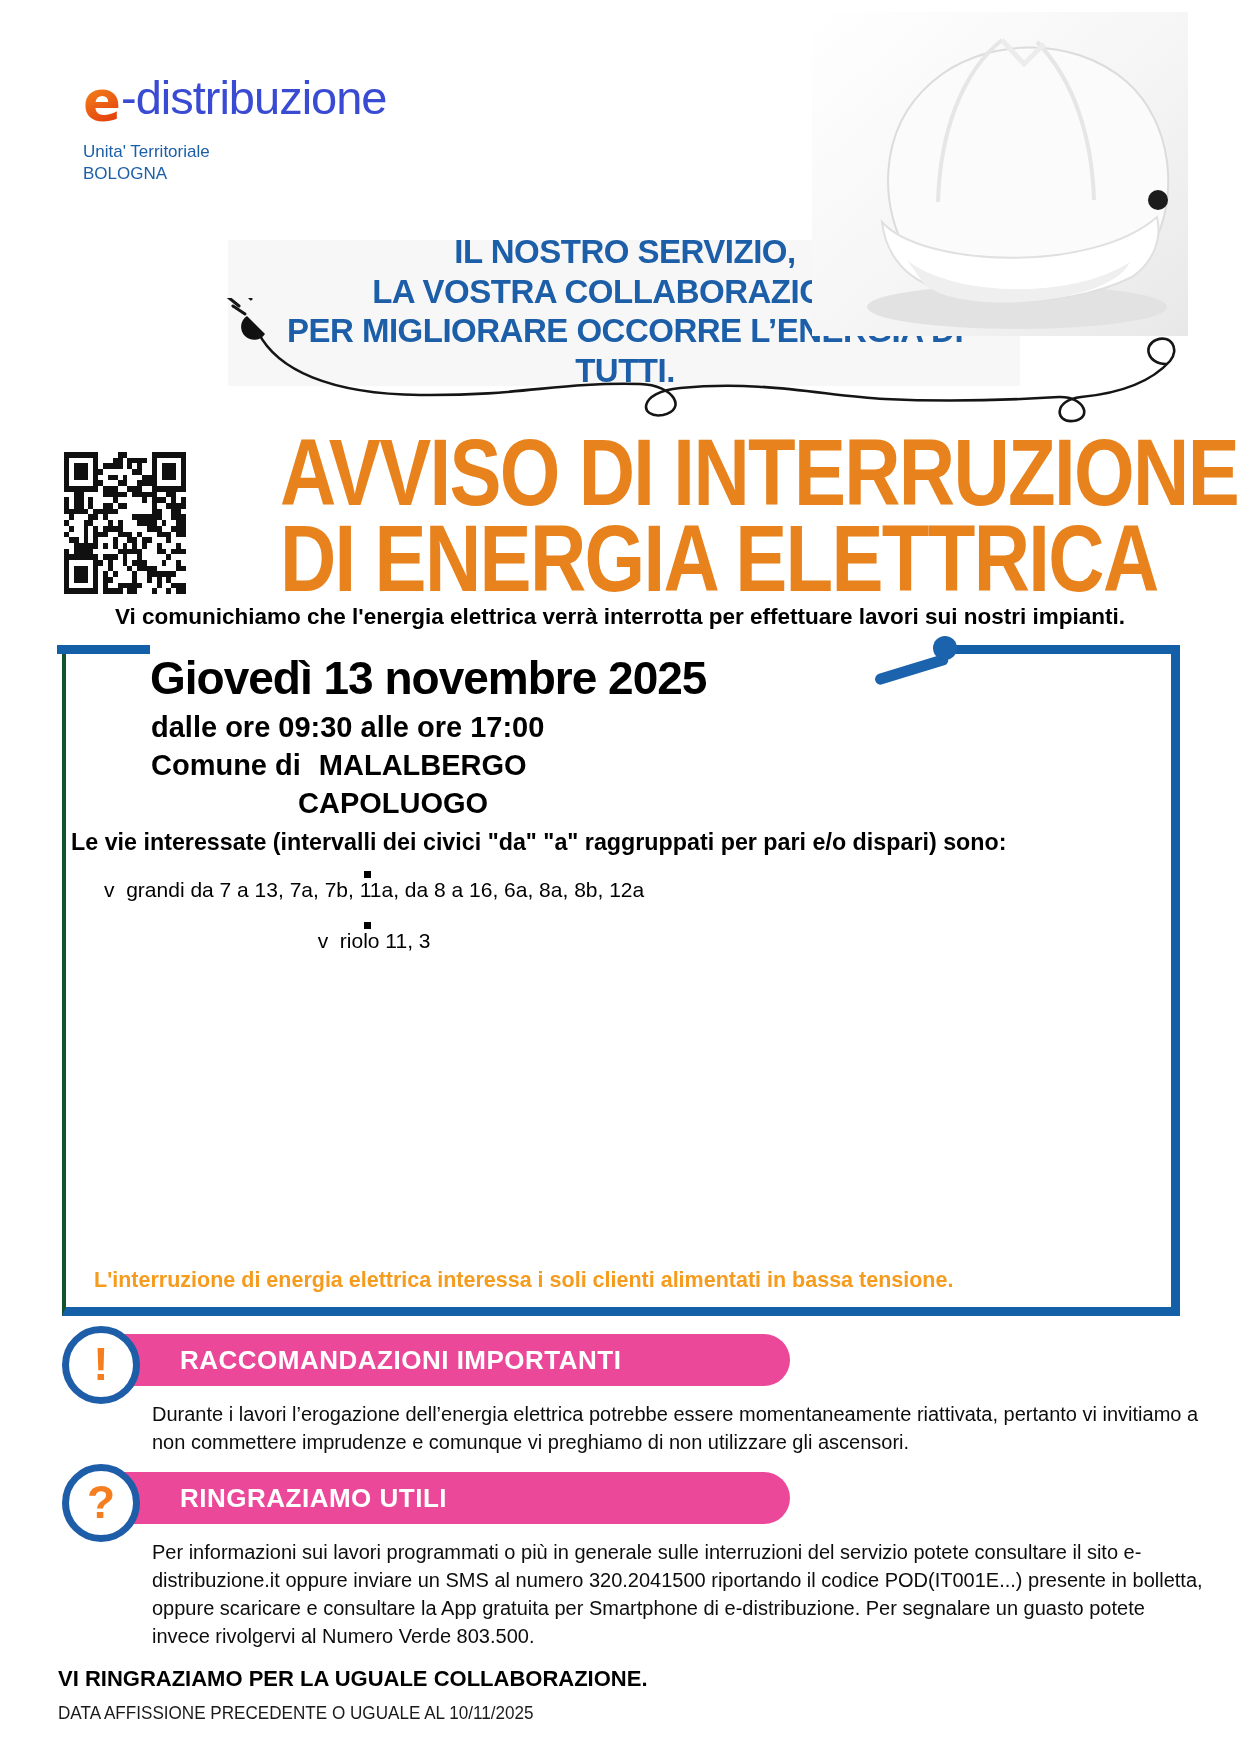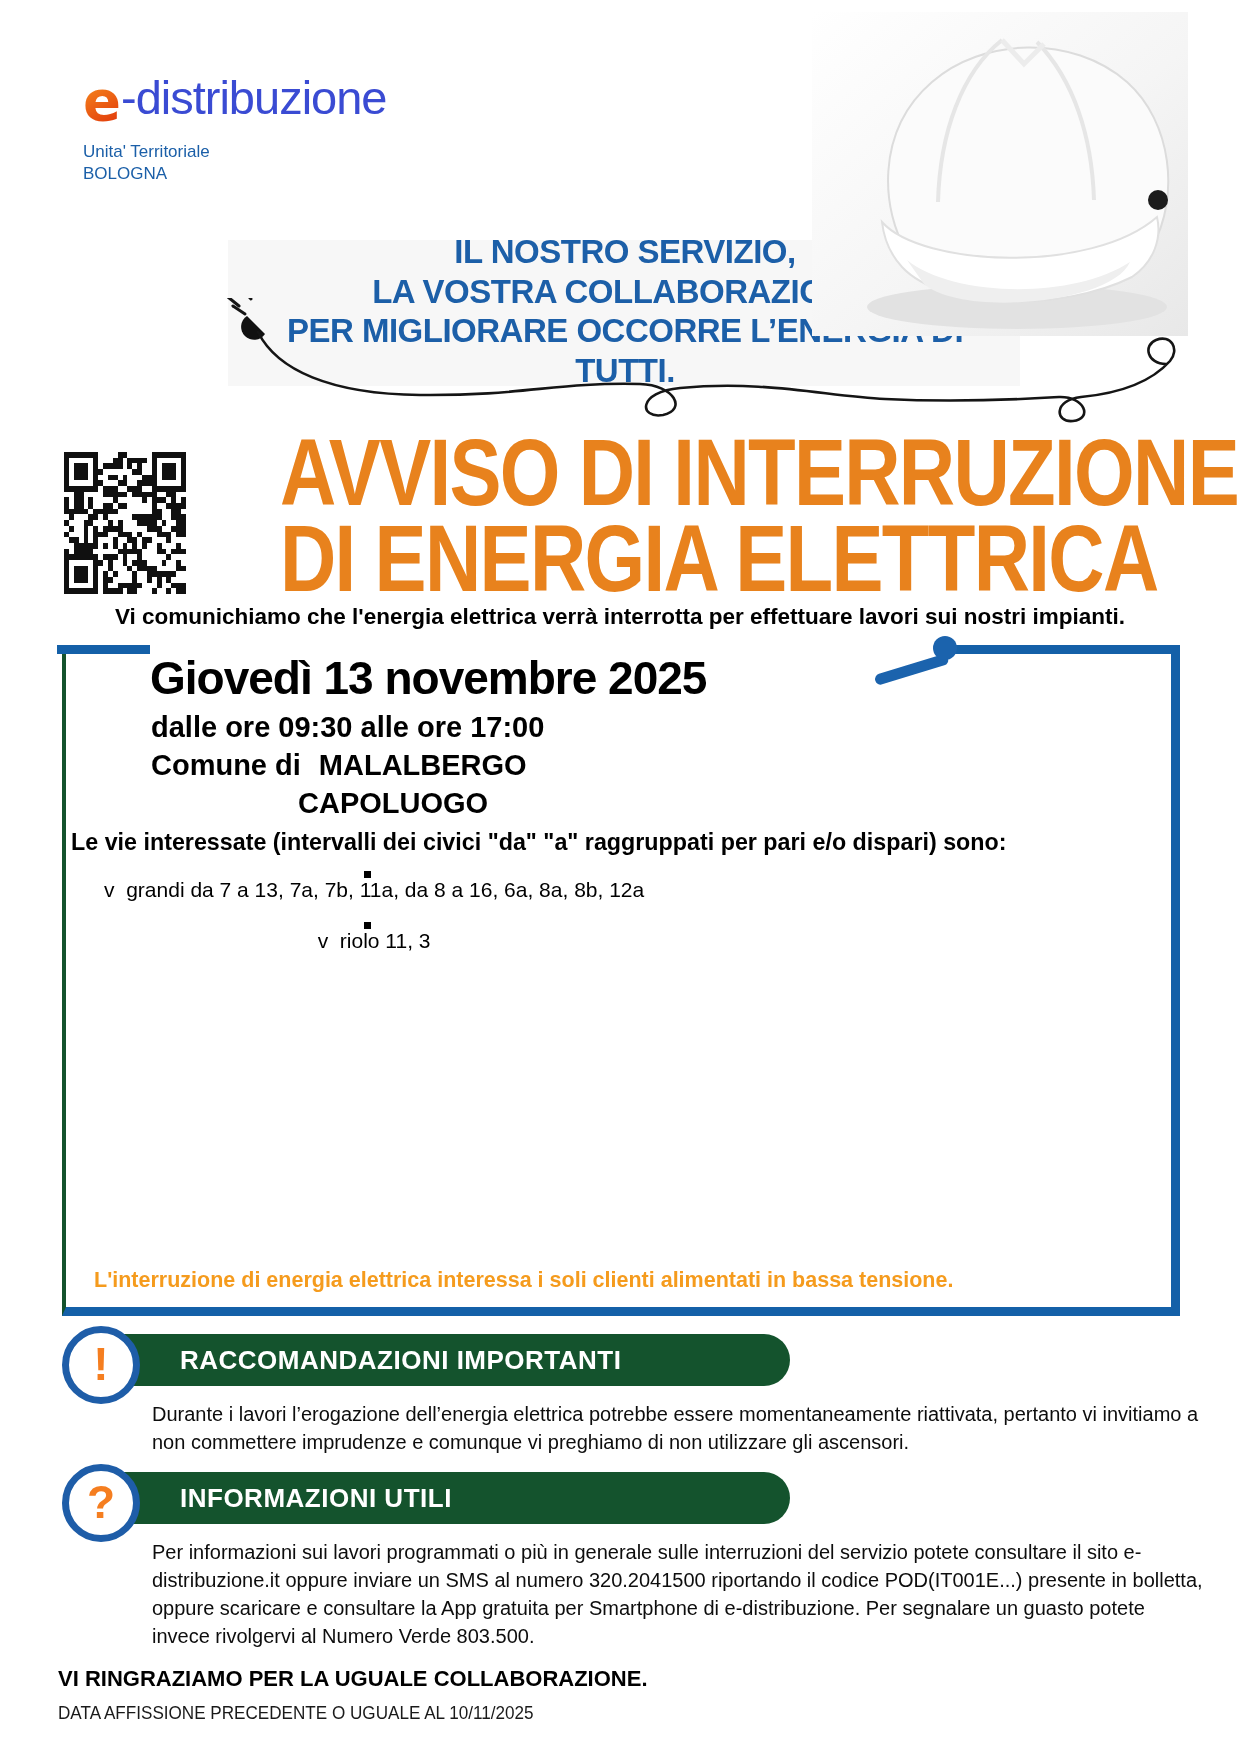--- a/index.html
+++ b/index.html
@@ -66,21 +66,21 @@
             color:#f59b1d; font-weight:bold; font-size:21.5px;padding-left:28px; }
 
   
   .sec { position:absolute; left:62px; width:1130px; }
   .sec-1 { top:1326px; height:136px; }
   .sec-2 { top:1464px; height:200px; }
   .circle { position:absolute; left:0; top:0; width:78px; height:78px; background:#fff;
             border:7px solid #1e5da8; border-radius:50%; z-index:1; text-align:center;
             line-height:62px; font-size:46px; font-weight:bold; color:#f57e20; }
   .banner { position:absolute; left:40px; top:8px; width:688px; height:52px;
-            background:#14532d; border-radius:16px 26px 26px 16px; color:#fff;
+            background:#ec4899; border-radius:16px 26px 26px 16px; color:#fff;
             font-weight:bold; font-size:26px; line-height:52px; padding-left:78px;
             letter-spacing:0.5px; white-space:nowrap; }
   .sec-body { position:absolute; left:90px; top:74px; width:1055px; font-size:20px;
               line-height:1.4; color:#0d0d0d; }
 
   
   .thanks { position:absolute; left:58px; top:1666px; font-size:22px; font-weight:bold; }
   .affissione { position:absolute; left:58px; top:1702px; font-size:19px; color:#1a1a1a;
                 transform:scaleX(0.9); transform-origin:left; white-space:nowrap; }
 </style>
@@ -797,18 +797,18 @@
 </div>
 
 <div class="sec sec-1">
   <div class="circle">!</div>
   <div class="banner">RACCOMANDAZIONI IMPORTANTI</div>
   <div class="sec-body">Durante i lavori l’erogazione dell’energia elettrica potrebbe essere momentaneamente riattivata, pertanto vi invitiamo a non commettere imprudenze e comunque vi preghiamo di non utilizzare gli ascensori.</div>
 </div>
 
 <div class="sec sec-2">
   <div class="circle">?</div>
-  <div class="banner">INFORMAZIONI UTILI</div>
+  <div class="banner">RINGRAZIAMO UTILI</div>
   <div class="sec-body">Per informazioni sui lavori programmati o più in generale sulle interruzioni del servizio potete consultare il sito e-distribuzione.it oppure inviare un SMS al numero 320.2041500 riportando il codice POD(IT001E...) presente in bolletta, oppure scaricare e consultare la App gratuita per Smartphone di e-distribuzione. Per segnalare un guasto potete invece rivolgervi al Numero Verde 803.500.</div>
 </div>
 
 <div class="thanks">VI RINGRAZIAMO PER LA UGUALE COLLABORAZIONE.</div>
 <div class="affissione">DATA AFFISSIONE PRECEDENTE O UGUALE AL  10/11/2025</div>
 
 </body></html>

